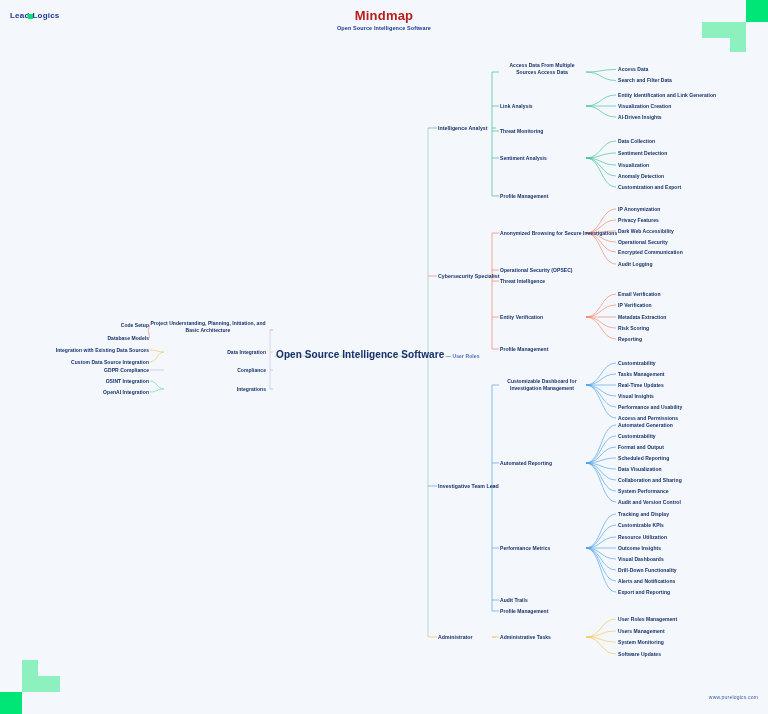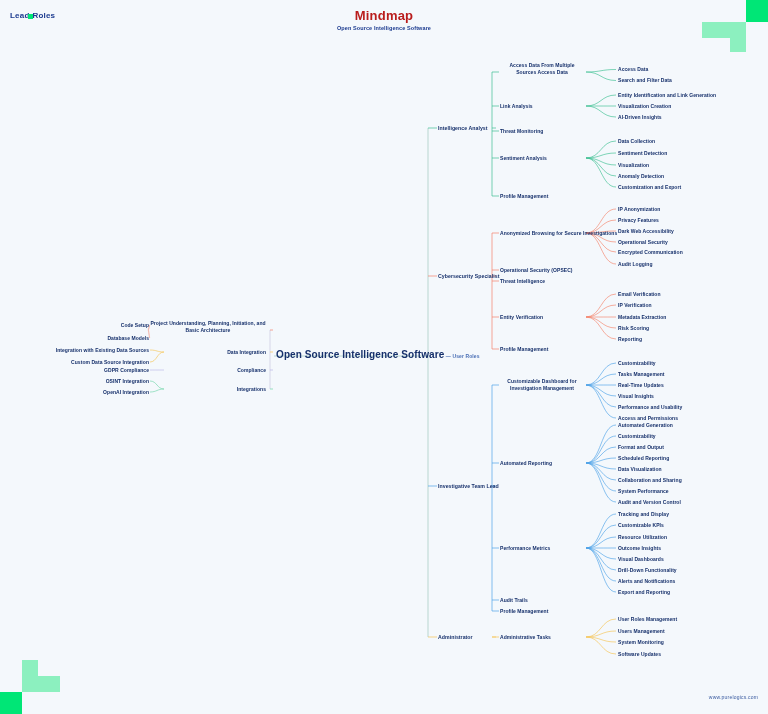--- a/index.html
+++ b/index.html
@@ -42,21 +42,21 @@
 
 <div id="canvas">
 
   <div class="deco deco-tr-b"></div>
   <div class="deco deco-tr-c"></div>
   <div class="deco deco-tr-a"></div>
   <div class="deco deco-bl-b"></div>
   <div class="deco deco-bl-c"></div>
   <div class="deco deco-bl-a"></div>
 
-  <div class="brand"><span>Lead</span><span class="dot"></span><span>Roles</span></div>
+  <div class="brand"><span>Lead</span><span class="dot"></span><span>Logics</span></div>
 
   <div class="title">Mindmap</div>
   <div class="subtitle">Open Source Intelligence Software</div>
   <div class="footer">www.purelogics.com</div>
 
   <svg class="links" viewBox="0 0 768 714" id="svg-links">
       <path d="M428,128 L428,637" stroke="#9ec9bd" fill="none" stroke-width="0.7"></path>
       <path d="M274,356 C351,356 351,356 428,356" stroke="#9ec9bd" fill="none" stroke-width="0.7"></path>
       <path d="M428,128 L437,128" stroke="#3cbf92" fill="none" stroke-width="0.7"></path>
       <path d="M492,72 L492,196" stroke="#3cbf92" fill="none" stroke-width="0.7"></path>

